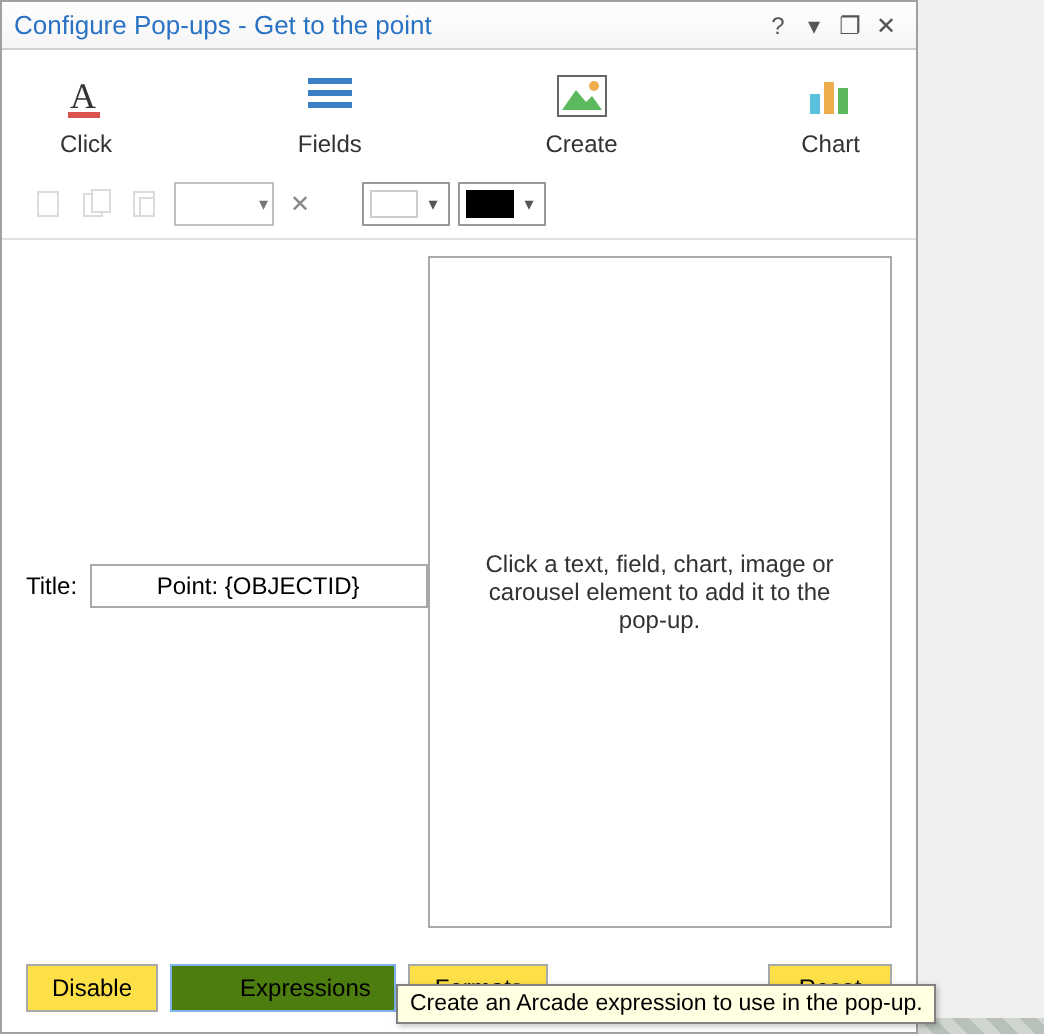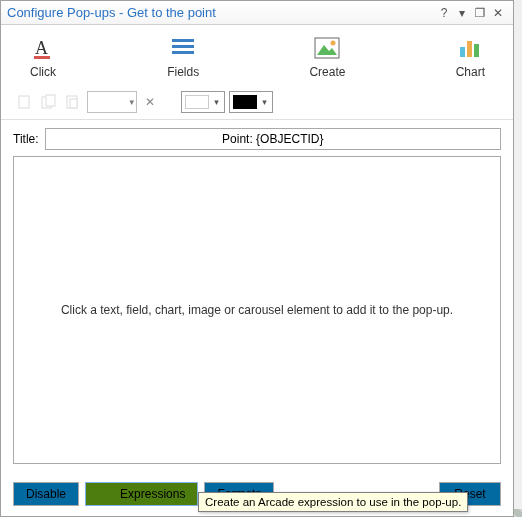--- a/index.html
+++ b/index.html
@@ -1,38 +1,38 @@
 <!DOCTYPE html>
 <html><head>
 <meta charset="utf-8">
 <style>
 * { box-sizing: border-box; margin: 0; padding: 0; }
 body { font-family: "Segoe UI", Tahoma, sans-serif; font-size: 12px; background: #f0f0f0; width: 522px; height: 517px; overflow: hidden; position: relative; }
-.window { width: 514px; height: 517px; background: #fff; border: 1px solid #a0a0a0; display: flex; flex-direction: column; }
+.window { width: 459px; height: 517px; background: #fff; border: 1px solid #a0a0a0; display: flex; flex-direction: column; }
 .titlebar { height: 24px; background: linear-gradient(#fff,#f5f5f5); border-bottom: 1px solid #d0d0d0; display: flex; align-items: center; padding: 0 6px; }
 .titlebar .title { color: #2a72c4; font-size: 13px; flex: 1; }
 .titlebar .ctrl { width: 18px; height: 18px; display: flex; align-items: center; justify-content: center; color: #555; cursor: pointer; }
 .toolbar { display: flex; justify-content: space-between; padding: 10px 28px 6px 28px; }
 .tb-item { display: flex; flex-direction: column; align-items: center; gap: 4px; cursor: pointer; }
 .tb-item .ico { width: 28px; height: 26px; display: flex; align-items: center; justify-content: center; }
 .tb-item .lbl { font-size: 12px; color: #333; }
 .secondbar { display: flex; align-items: center; gap: 4px; padding: 6px 14px; border-bottom: 1px solid #e0e0e0; }
 .sb-btn { width: 20px; height: 20px; display: flex; align-items: center; justify-content: center; opacity: 0.35; }
 .sb-combo { width: 50px; height: 22px; border: 1px solid #c0c0c0; background: #fff; display: inline-flex; align-items: center; justify-content: flex-end; padding-right: 2px; }
 .sb-x { width: 18px; height: 18px; display: flex; align-items: center; justify-content: center; color: #888; }
 .colorfield { width: 44px; height: 22px; border: 1px solid #999; background: #fff; display: inline-flex; align-items: center; }
 .colorfield .swatch { width: 24px; height: 14px; margin-left: 3px; }
 .colorfield .arrow { flex: 1; text-align: center; color: #555; font-size: 9px; }
-.content { flex: 1; padding: 8px 12px 10px 12px; display: flex; flex-direction: column; justify-content: center; }
+.content { flex: 1; padding: 8px 12px 10px 12px; display: flex; flex-direction: row; justify-content: center; }
 .titlerow { display: flex; align-items: center; gap: 6px; margin-bottom: 6px; }
 .titlerow label { font-size: 12px; }
 .titlerow input { flex: 1; height: 22px; border: 1px solid #a9a9a9; padding: 0 6px; text-align: center; font-size: 12px; }
 .canvas { flex: 1; border: 1px solid #a9a9a9; background: #fff; display: flex; align-items: center; justify-content: center; padding: 0 20px; text-align: center; color: #333; font-size: 12px; }
 .bottombar { display: flex; align-items: center; gap: 6px; padding: 8px 12px 10px 12px; }
-.btn { height: 24px; border: 1px solid #a9a9a9; background: #0369a1; padding: 0 12px; font-size: 12px; cursor: pointer; min-width: 62px; }
+.btn { height: 24px; border: 1px solid #a9a9a9; background: #fde047; padding: 0 12px; font-size: 12px; cursor: pointer; min-width: 62px; }
 .btn.active { background: #4d7c0f; border-color: #7eb4ea; padding-left: 34px; }
 .spacer { flex: 1; }
 .tooltip { position: absolute; left: 198px; top: 492px; background: #ffffe1; border: 1px solid #808080; padding: 3px 6px; font-size: 11.5px; color: #000; white-space: nowrap; box-shadow: 1px 1px 3px rgba(0,0,0,0.25); }
 .bgstrip { position: absolute; left: 0; bottom: 0; width: 522px; height: 8px; background: repeating-linear-gradient(45deg,#cfd6d0,#cfd6d0 6px,#b7c0b9 6px,#b7c0b9 12px); z-index: -1; }
 svg { display: block; }
 </style>
 </head>
 <body>
 
 <div class="window">

